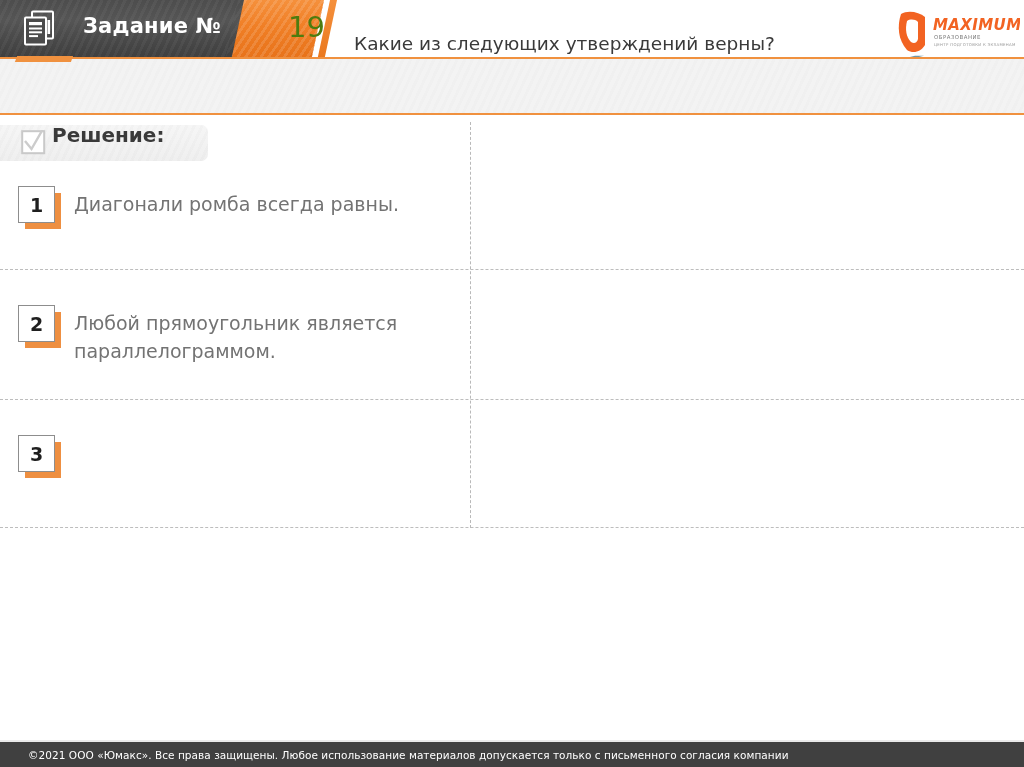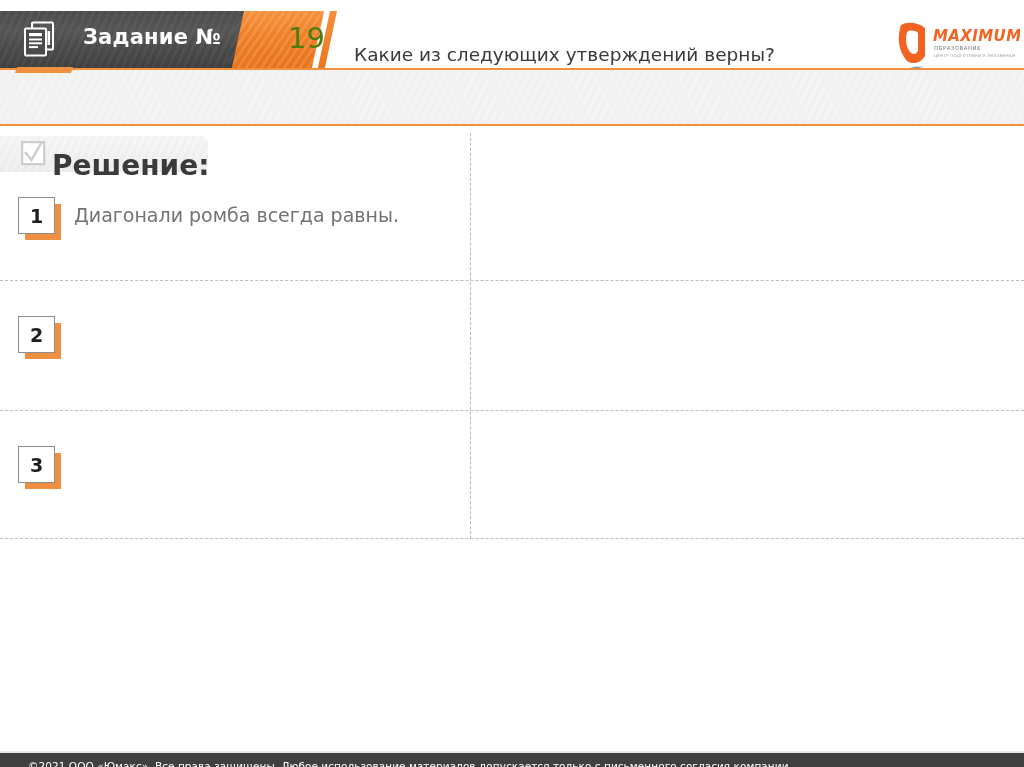--- a/index.html
+++ b/index.html
@@ -10,21 +10,20 @@
     overflow: hidden;
     background: #ffffff;
     font-family: "DejaVu Sans", "Liberation Sans", sans-serif;
   }
 
   #slide {
     position: relative;
     width: 1024px;
     height: 587px;
     background: #ffffff;
-    margin-top: 11px;
   }
 
   
   .header {
     position: absolute;
     left: 0; top: 0;
     width: 1024px; height: 57px;
     background: #ffffff;
     overflow: hidden;
   }
@@ -173,22 +172,22 @@
       linear-gradient(180deg, #f6f6f6 0%, #efefef 100%);
     border-radius: 0 7px 7px 0;
   }
   .sol-check {
     position: absolute;
     left: 21px; top: 130px;
     width: 25px; height: 25px;
   }
   .sol-label {
     position: absolute;
-    left: 52px; top: 138px;
-    font-size: 28px;
+    left: 52px; top: 123px;
+    font-size: 20px;
     font-weight: bold;
     color: #3a3a3a;
     white-space: nowrap;
   }
   .vdiv {
     position: absolute;
     left: 470px; top: 122px;
     width: 0; height: 406px;
     border-left: 1px dashed #b9b9b9;
   }
@@ -327,20 +326,21 @@
   <div class="numbox-wrap item1-box">
     <div class="numbox-shadow"></div>
     <div class="numbox">1</div>
   </div>
   <div class="item-text item1-text">Диагонали ромба всегда равны.</div>
 
   <div class="numbox-wrap item2-box">
     <div class="numbox-shadow"></div>
     <div class="numbox">2</div>
   </div>
+  <div class="item-text item2-text">Любой прямоугольник является параллелограммом.</div>
 
   <div class="numbox-wrap item3-box">
     <div class="numbox-shadow"></div>
     <div class="numbox">3</div>
   </div>
 
   <div class="footer-sep"></div>
   <div class="footer">
     <span class="footer-text">©2021 ООО «Юмакс». Все права защищены. Любое использование материалов допускается только с  письменного согласия компании</span>
   </div>

